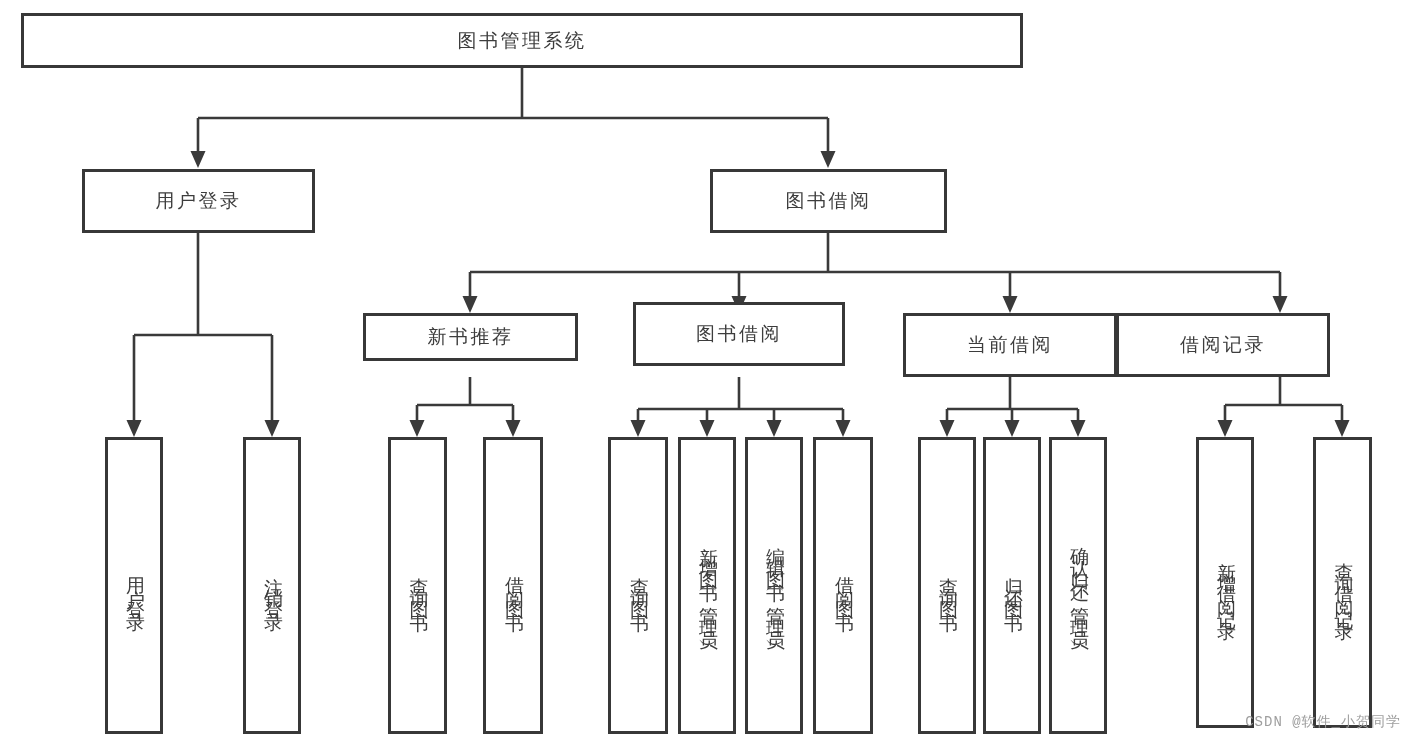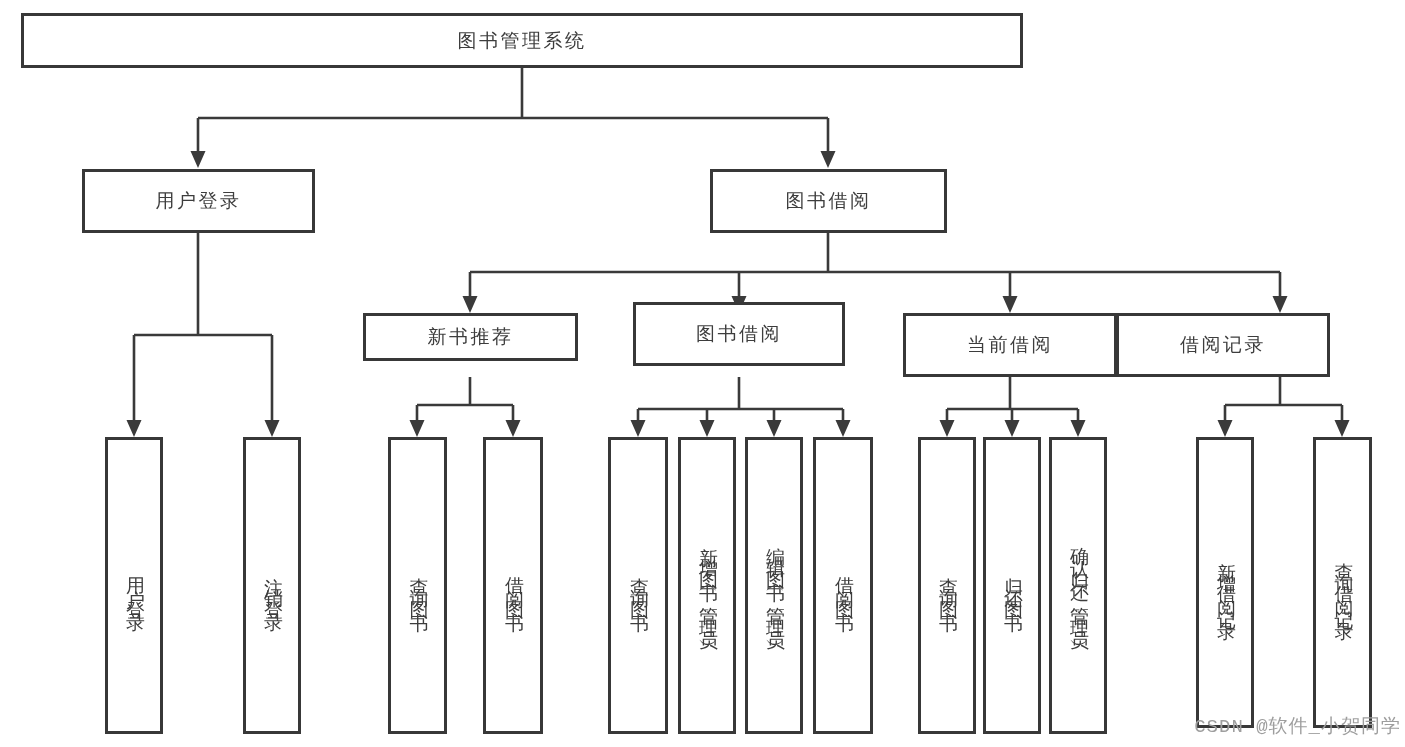--- a/index.html
+++ b/index.html
@@ -19,21 +19,21 @@
     display:flex; align-items:center; justify-content:center;
     font-size:19px;
   }
   .node.h span{ letter-spacing:2.5px; white-space:nowrap; }
   .node.v span{
     writing-mode:vertical-rl; text-orientation:mixed;
     letter-spacing:12px; line-height:1; white-space:nowrap;
   }
   .watermark{
     position:absolute; top:713px; right:4px;
-    color:var(--wm); font-size:19px; letter-spacing:1px; white-space:nowrap;
+    color:var(--wm); font-size:14px; letter-spacing:1px; white-space:nowrap;
   }
 </style>
 </head>
 <body>
 
 <div id="canvas">
 
   <svg class="connectors" width="1405" height="747" viewBox="0 0 1405 747" aria-hidden="true">
     <path class="lines" d="
       M522 68 V118  M198 118 H828  M198 118 V153  M828 118 V153

